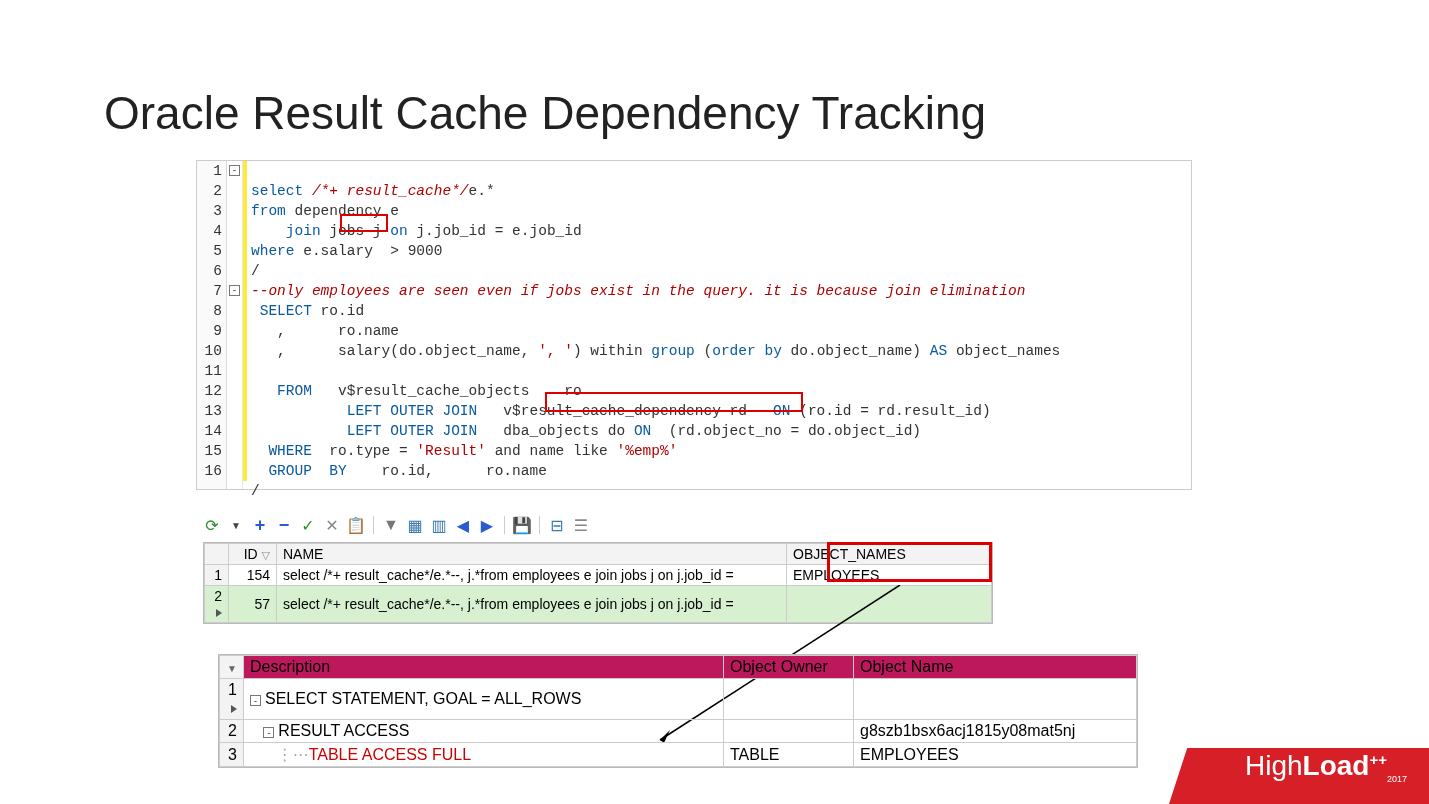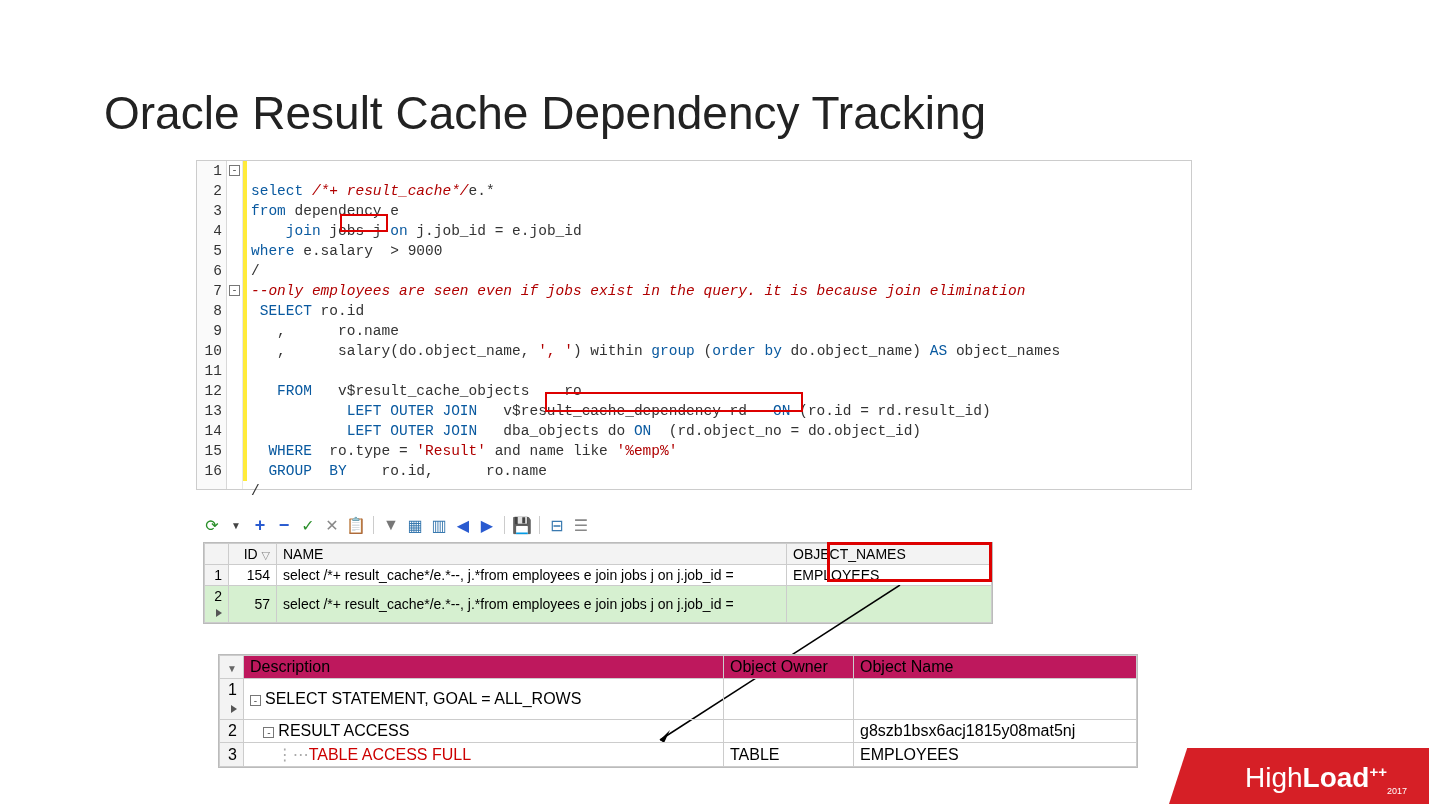--- a/index.html
+++ b/index.html
@@ -50,21 +50,21 @@
 .grid2 th { background: #be185d; }
 .grid2 .rownum { width: 24px; text-align: right; background: #f3f3f3; }
 .grid2 .desc-col { width: 480px; }
 .grid2 .owner-col { width: 130px; }
 .red-text { color: #c00; }
 .pm { display:inline-block; width:11px; height:11px; border:1px solid #777; font-size:10px; line-height:9px; text-align:center; margin-right:4px; color:#555; background:#fff; }
 
 
 .logo-wrap { position: absolute; right: 0; bottom: 0; width: 260px; height: 70px; }
 .logo-shape { position: absolute; right: 0; bottom: 0; width: 260px; height: 56px; background: #d61f26; transform: skewX(-18deg); transform-origin: bottom right; }
-.logo-text { position: absolute; right: 22px; bottom: 8px; color: #fff; font-size: 28px; font-family: Arial, sans-serif; }
+.logo-text { position: absolute; right: 22px; bottom: 20px; color: #fff; font-size: 28px; font-family: Arial, sans-serif; }
 .logo-text .thin { font-weight: 300; }
 .logo-text .bold { font-weight: 700; }
 .logo-year { font-size: 9px; vertical-align: sub; }
 .logo-plus { font-size: 15px; vertical-align: super; font-weight:700; }
 
 .redbox3 { position: absolute; left: 545px; top: 392px; width: 258px; height: 20px; border: 2px solid #d00; }
 
 </style>
 </head>
 <body>

